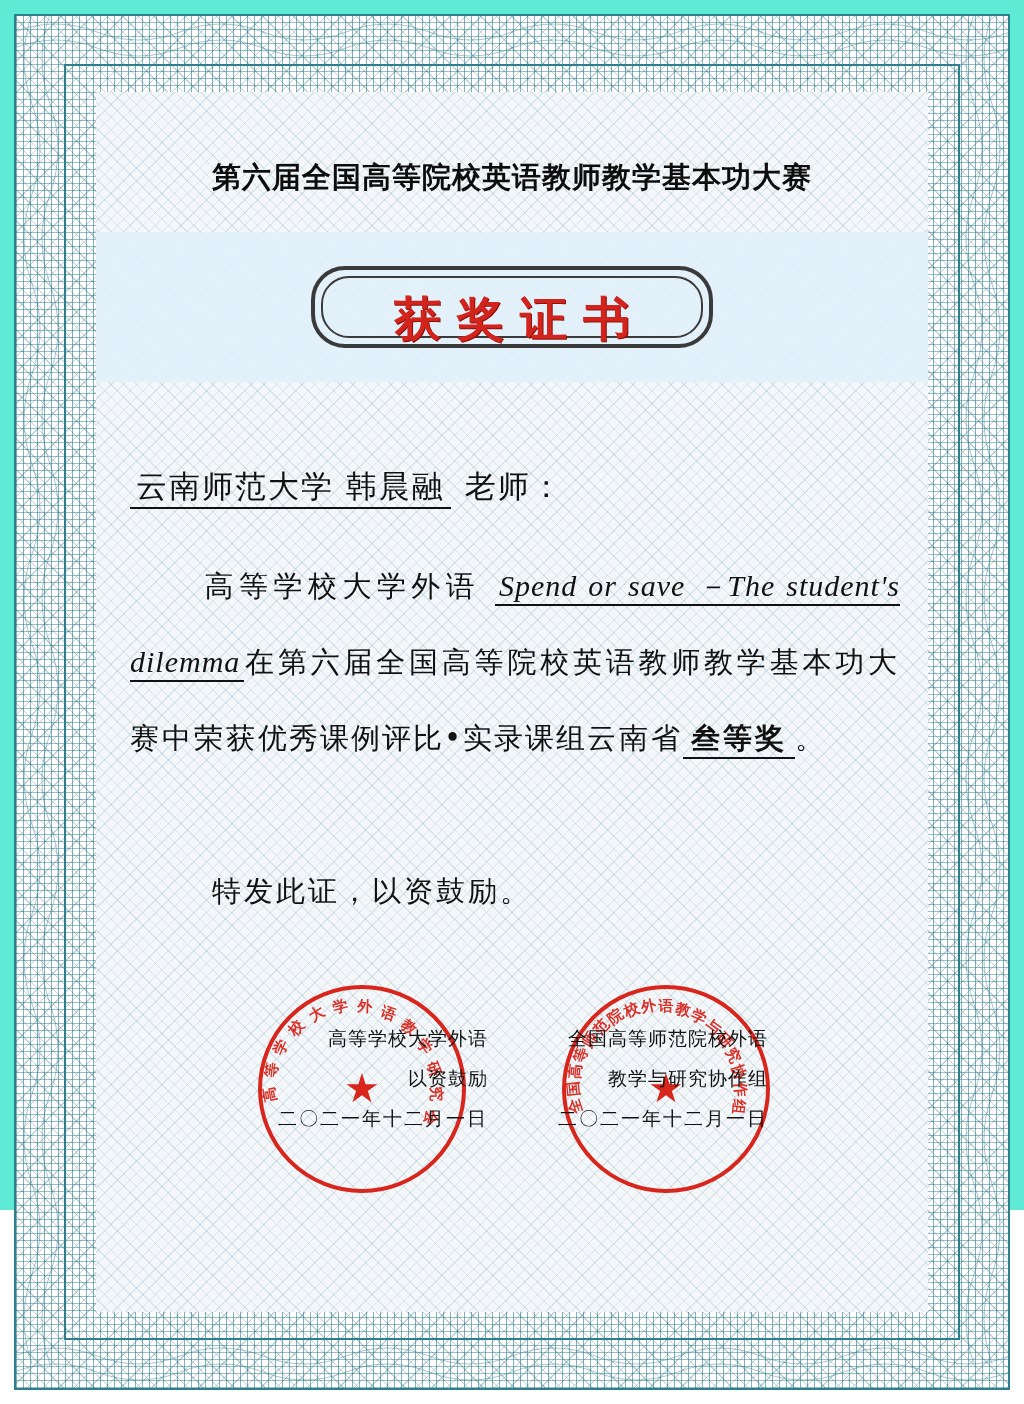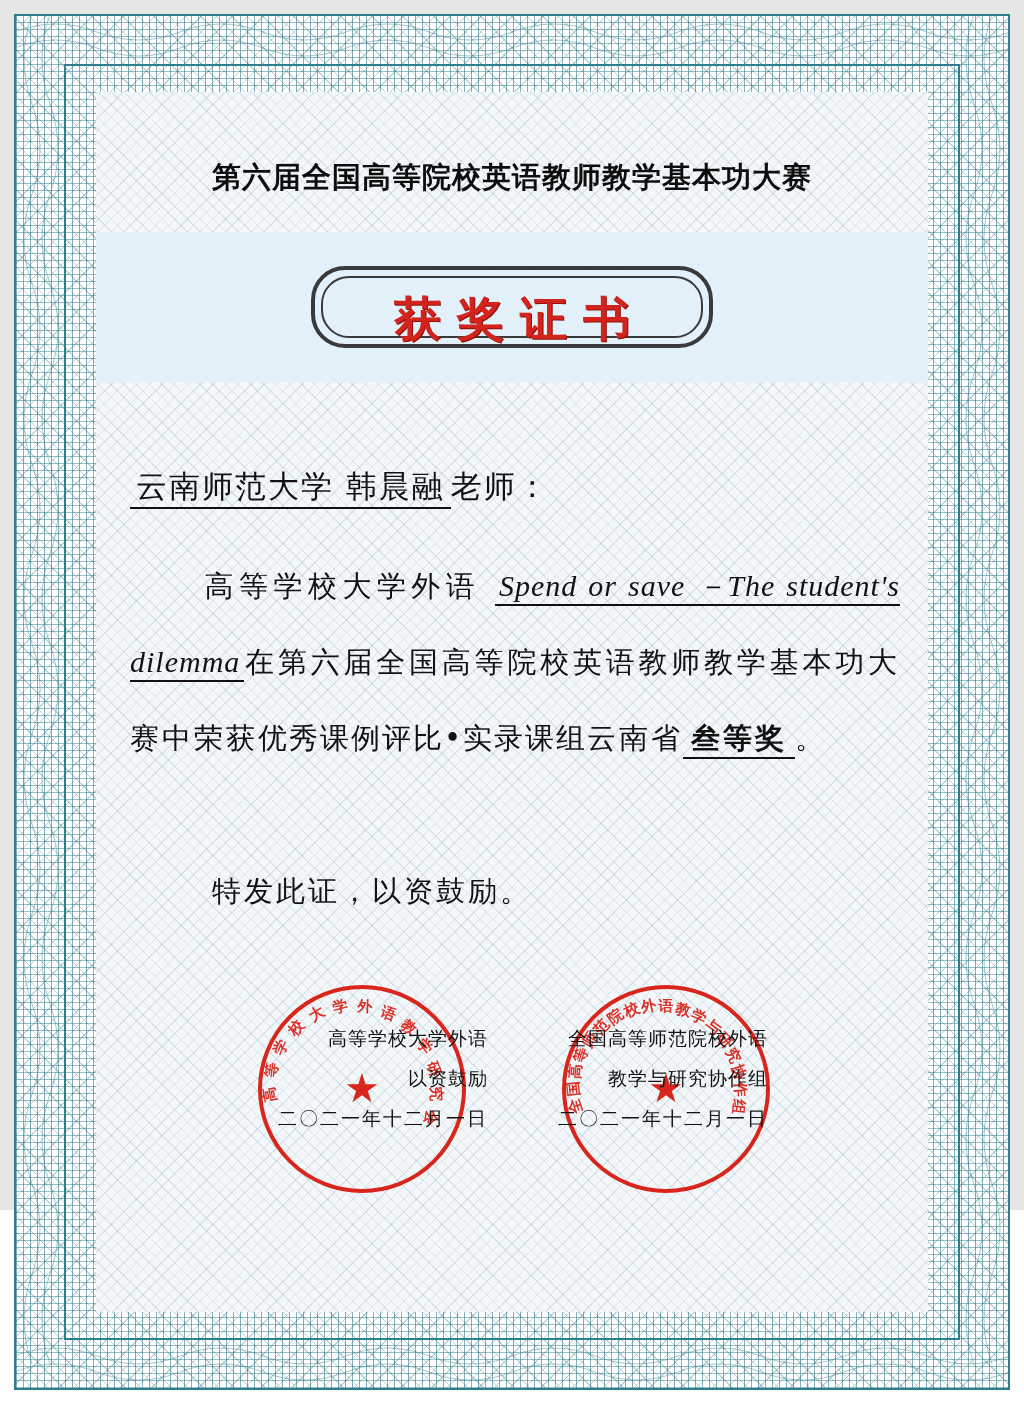--- a/index.html
+++ b/index.html
@@ -14,21 +14,21 @@
     position: relative;
     overflow: hidden;
   }
 
   
   .certificate {
     position: absolute;
     left: 0; top: 0;
     width: 1024px;
     height: 1210px;
-    background: #e5e5e5;
+    background: #5eead4;
   }
 
   
   .border-outer {
     position: absolute;
     left: 14px; top: 14px;
     width: 996px; height: 1376px;
     box-sizing: border-box;
     border: 2px solid #2e7f8c;
     background:
@@ -129,20 +129,21 @@
     font-family: "DejaVu Serif", serif;
     white-space: nowrap;
   }
   .recipient .name {
     border-bottom: 2px solid #111;
     padding: 0 6px 3px 6px;
     letter-spacing: 2px;
     font-weight: 500;
   }
   .recipient .suffix {
+    margin-left: 14px;
     letter-spacing: 2px;
   }
 
   .body-block {
     position: absolute;
     left: 130px; top: 548px;
     width: 770px;
     font-family: "DejaVu Serif", serif;
     font-size: 29px;
     line-height: 76px;

